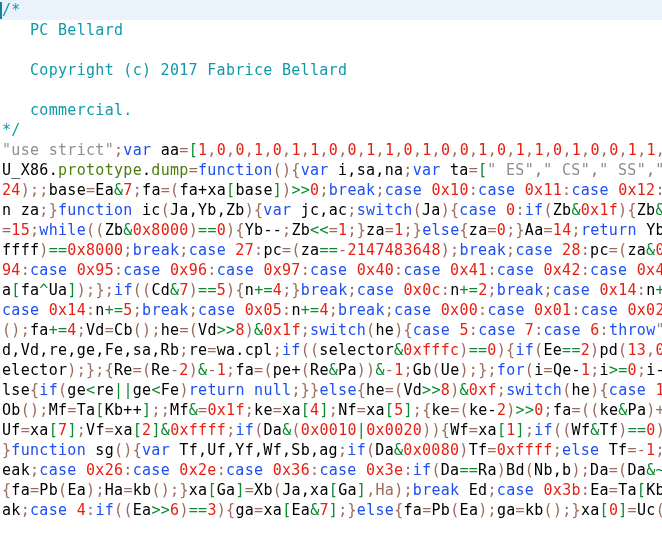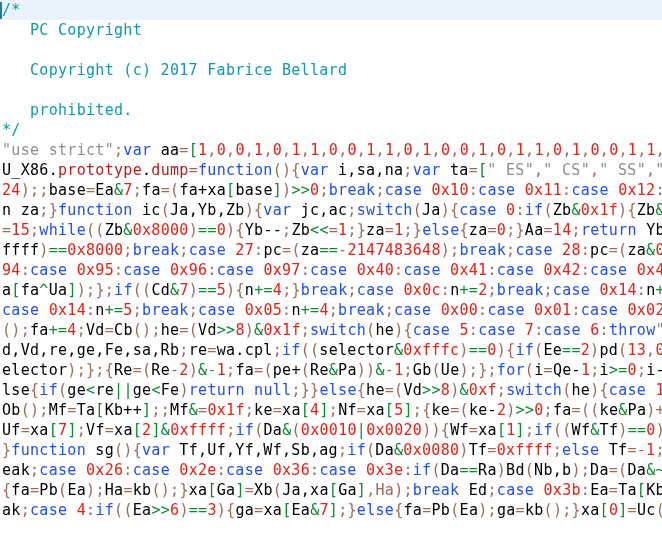--- a/index.html
+++ b/index.html
@@ -56,36 +56,36 @@
     height: 17px;
     background: #1a7f9e;
   }
 
   
   .cmt  { color: #0f9aaa; }
   .str  { color: #8e8e8e; }
   .kw   { color: #1f4ff0; }
   .num  { color: #e81f12; }
   .brk  { color: #0b8a2f; }
-  .prop { color: #b91c1c; }
+  .prop { color: #4d7c0f; }
   .pun  { color: #9c6a5a; }
   .op   { color: #0b8a2f; }
   .plain{ color: #000000; }
 </style>
 </head>
 <body>
 
 <div id="editor">
   <div class="code-area">
       <div class="line current"><span class="cursor"></span><span class="cmt">/*</span></div>
-      <div class="line"><span class="cmt">   PC Copyright</span></div>
+      <div class="line"><span class="cmt">   PC Bellard</span></div>
       <div class="line"><span class="cmt"></span></div>
       <div class="line"><span class="cmt">   Copyright (c) 2017 Fabrice Bellard</span></div>
       <div class="line"><span class="cmt"></span></div>
-      <div class="line"><span class="cmt">   prohibited.</span></div>
+      <div class="line"><span class="cmt">   commercial.</span></div>
       <div class="line"><span class="cmt">*/</span></div>
       <div class="line"><span class="str">"use strict"</span><span class="pun">;</span><span class="kw">var</span><span class="plain"> aa</span><span class="pun">=</span><span class="brk">[</span><span class="num">1</span><span class="pun">,</span><span class="num">0</span><span class="pun">,</span><span class="num">0</span><span class="pun">,</span><span class="num">1</span><span class="pun">,</span><span class="num">0</span><span class="pun">,</span><span class="num">1</span><span class="pun">,</span><span class="num">1</span><span class="pun">,</span><span class="num">0</span><span class="pun">,</span><span class="num">0</span><span class="pun">,</span><span class="num">1</span><span class="pun">,</span><span class="num">1</span><span class="pun">,</span><span class="num">0</span><span class="pun">,</span><span class="num">1</span><span class="pun">,</span><span class="num">0</span><span class="pun">,</span><span class="num">0</span><span class="pun">,</span><span class="num">1</span><span class="pun">,</span><span class="num">0</span><span class="pun">,</span><span class="num">1</span><span class="pun">,</span><span class="num">1</span><span class="pun">,</span><span class="num">0</span><span class="pun">,</span><span class="num">1</span><span class="pun">,</span><span class="num">0</span><span class="pun">,</span><span class="num">0</span><span class="pun">,</span><span class="num">1</span><span class="pun">,</span><span class="num">1</span><span class="pun">,</span></div>
       <div class="line"><span class="plain">U_X86.</span><span class="prop">prototype</span><span class="plain">.</span><span class="prop">dump</span><span class="pun">=</span><span class="kw">function</span><span class="pun">(){</span><span class="kw">var</span><span class="plain"> i,sa,na</span><span class="pun">;</span><span class="kw">var</span><span class="plain"> ta</span><span class="pun">=</span><span class="brk">[</span><span class="str">" ES"</span><span class="pun">,</span><span class="str">" CS"</span><span class="pun">,</span><span class="str">" SS"</span><span class="pun">,</span><span class="str">" DS</span></div>
       <div class="line"><span class="num">24</span><span class="pun">);;</span><span class="plain">base</span><span class="pun">=</span><span class="plain">Ea</span><span class="op">&amp;</span><span class="num">7</span><span class="pun">;</span><span class="plain">fa</span><span class="pun">=(</span><span class="plain">fa+xa</span><span class="brk">[</span><span class="plain">base</span><span class="brk">]</span><span class="pun">)</span><span class="op">&gt;&gt;</span><span class="num">0</span><span class="pun">;</span><span class="kw">break</span><span class="pun">;</span><span class="kw">case</span><span class="plain"> </span><span class="num">0x10</span><span class="pun">:</span><span class="kw">case</span><span class="plain"> </span><span class="num">0x11</span><span class="pun">:</span><span class="kw">case</span><span class="plain"> </span><span class="num">0x12</span><span class="pun">:</span></div>
       <div class="line"><span class="plain">n za</span><span class="pun">;}</span><span class="kw">function</span><span class="plain"> ic</span><span class="pun">(</span><span class="plain">Ja,Yb,Zb</span><span class="pun">){</span><span class="kw">var</span><span class="plain"> jc,ac</span><span class="pun">;</span><span class="kw">switch</span><span class="pun">(</span><span class="plain">Ja</span><span class="pun">){</span><span class="kw">case</span><span class="plain"> </span><span class="num">0</span><span class="pun">:</span><span class="kw">if</span><span class="pun">(</span><span class="plain">Zb</span><span class="op">&amp;</span><span class="num">0x1f</span><span class="pun">){</span><span class="plain">Zb</span><span class="op">&amp;</span></div>
       <div class="line"><span class="pun">=</span><span class="num">15</span><span class="pun">;</span><span class="kw">while</span><span class="pun">((</span><span class="plain">Zb</span><span class="op">&amp;</span><span class="num">0x8000</span><span class="pun">)</span><span class="op">==</span><span class="num">0</span><span class="pun">){</span><span class="plain">Yb--</span><span class="pun">;</span><span class="plain">Zb</span><span class="op">&lt;&lt;</span><span class="pun">=</span><span class="num">1</span><span class="pun">;}</span><span class="plain">za</span><span class="pun">=</span><span class="num">1</span><span class="pun">;}</span><span class="kw">else</span><span class="pun">{</span><span class="plain">za</span><span class="pun">=</span><span class="num">0</span><span class="pun">;}</span><span class="plain">Aa</span><span class="pun">=</span><span class="num">14</span><span class="pun">;</span><span class="kw">return</span><span class="plain"> Yb</span></div>
       <div class="line"><span class="plain">ffff</span><span class="pun">)</span><span class="op">==</span><span class="num">0x8000</span><span class="pun">;</span><span class="kw">break</span><span class="pun">;</span><span class="kw">case</span><span class="plain"> </span><span class="num">27</span><span class="pun">:</span><span class="plain">pc</span><span class="pun">=(</span><span class="plain">za</span><span class="op">==</span><span class="pun">-</span><span class="num">2147483648</span><span class="pun">);</span><span class="kw">break</span><span class="pun">;</span><span class="kw">case</span><span class="plain"> </span><span class="num">28</span><span class="pun">:</span><span class="plain">pc</span><span class="pun">=(</span><span class="plain">za</span><span class="op">&amp;</span><span class="num">0xf</span></div>
       <div class="line"><span class="num">94</span><span class="pun">:</span><span class="kw">case</span><span class="plain"> </span><span class="num">0x95</span><span class="pun">:</span><span class="kw">case</span><span class="plain"> </span><span class="num">0x96</span><span class="pun">:</span><span class="kw">case</span><span class="plain"> </span><span class="num">0x97</span><span class="pun">:</span><span class="kw">case</span><span class="plain"> </span><span class="num">0x40</span><span class="pun">:</span><span class="kw">case</span><span class="plain"> </span><span class="num">0x41</span><span class="pun">:</span><span class="kw">case</span><span class="plain"> </span><span class="num">0x42</span><span class="pun">:</span><span class="kw">case</span><span class="plain"> </span><span class="num">0x43</span></div>
       <div class="line"><span class="plain">a</span><span class="brk">[</span><span class="plain">fa</span><span class="op">^</span><span class="plain">Ua</span><span class="brk">]</span><span class="pun">);};</span><span class="kw">if</span><span class="pun">((</span><span class="plain">Cd</span><span class="op">&amp;</span><span class="num">7</span><span class="pun">)</span><span class="op">==</span><span class="num">5</span><span class="pun">){</span><span class="plain">n</span><span class="op">+=</span><span class="num">4</span><span class="pun">;}</span><span class="kw">break</span><span class="pun">;</span><span class="kw">case</span><span class="plain"> </span><span class="num">0x0c</span><span class="pun">:</span><span class="plain">n</span><span class="op">+=</span><span class="num">2</span><span class="pun">;</span><span class="kw">break</span><span class="pun">;</span><span class="kw">case</span><span class="plain"> </span><span class="num">0x14</span><span class="pun">:</span><span class="plain">n</span><span class="op">+=</span></div>
       <div class="line"><span class="kw">case</span><span class="plain"> </span><span class="num">0x14</span><span class="pun">:</span><span class="plain">n</span><span class="op">+=</span><span class="num">5</span><span class="pun">;</span><span class="kw">break</span><span class="pun">;</span><span class="kw">case</span><span class="plain"> </span><span class="num">0x05</span><span class="pun">:</span><span class="plain">n</span><span class="op">+=</span><span class="num">4</span><span class="pun">;</span><span class="kw">break</span><span class="pun">;</span><span class="kw">case</span><span class="plain"> </span><span class="num">0x00</span><span class="pun">:</span><span class="kw">case</span><span class="plain"> </span><span class="num">0x01</span><span class="pun">:</span><span class="kw">case</span><span class="plain"> </span><span class="num">0x02</span></div>

